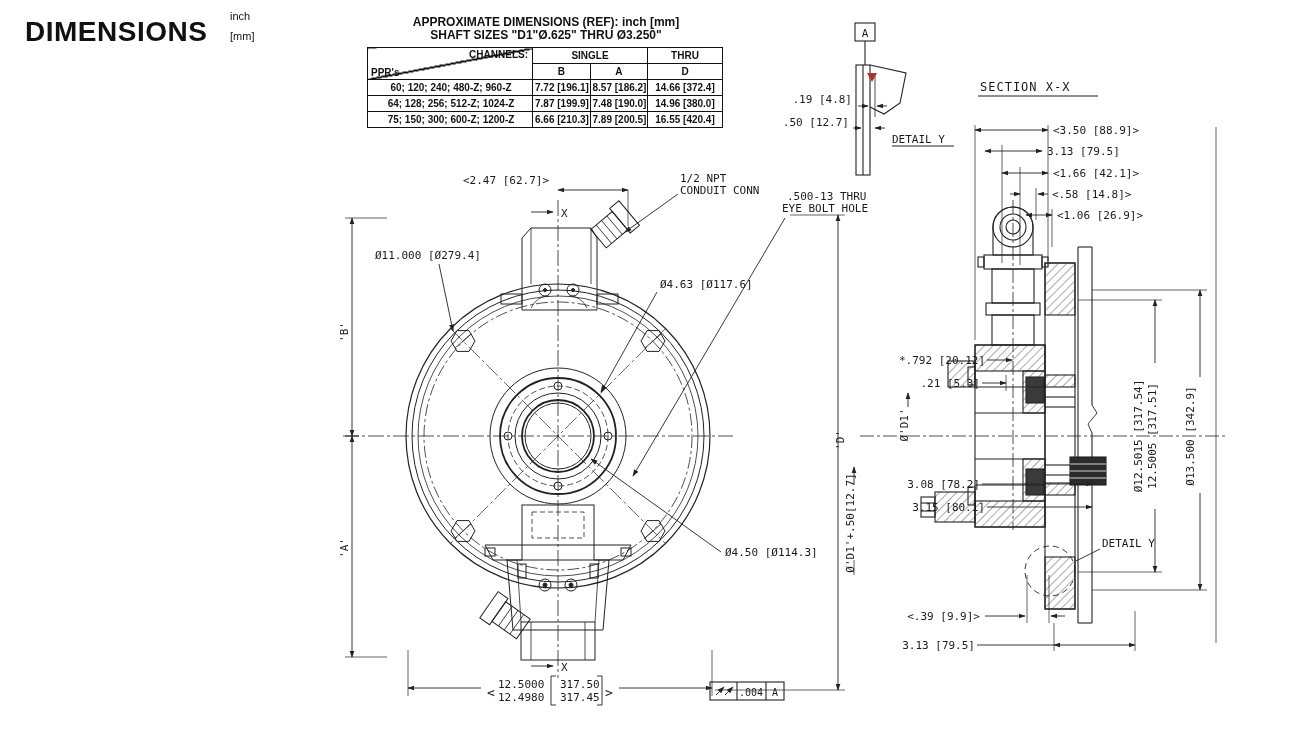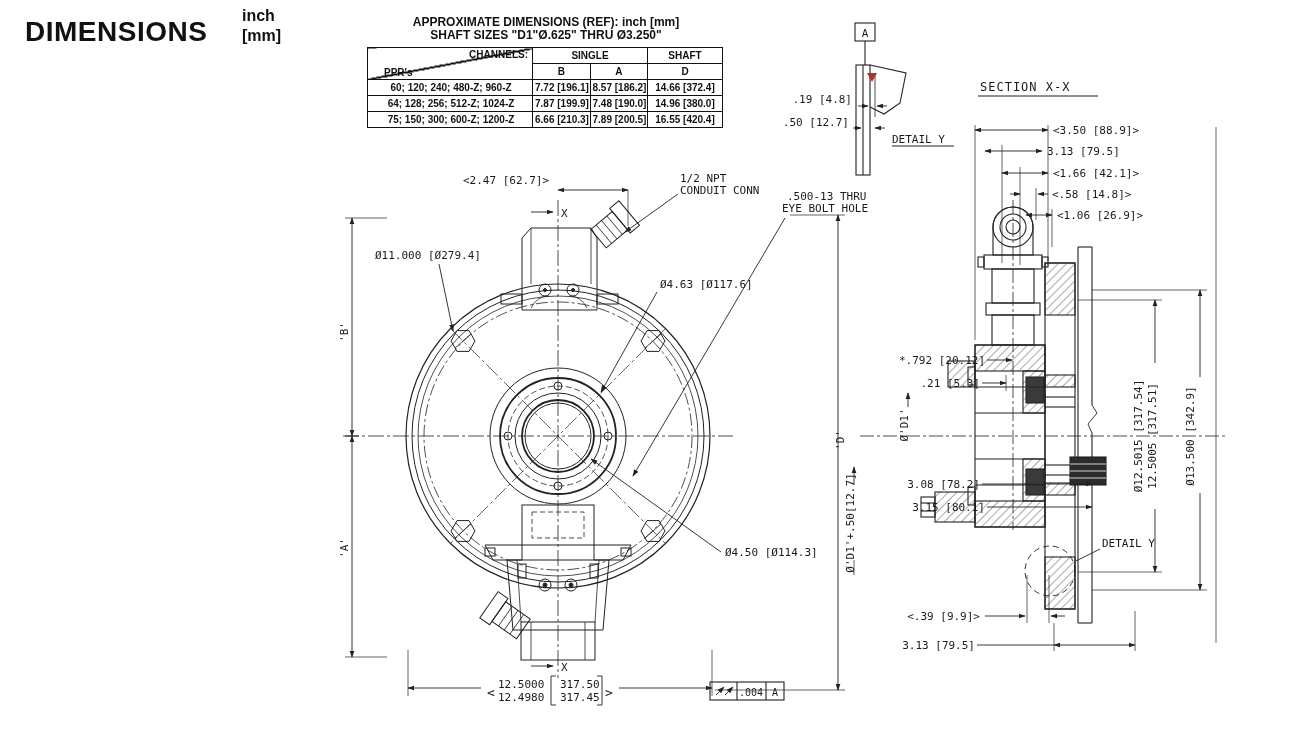--- a/index.html
+++ b/index.html
@@ -1,28 +1,28 @@
 <!DOCTYPE html>
 <html><head>
 <meta charset="utf-8">
 <style>
   html,body{margin:0;padding:0;background:#fff;}
   .page{position:relative;width:1229px;height:729px;background:#fff;overflow:hidden;
         font-family:"Liberation Sans",sans-serif;color:#111;}
   .title{position:absolute;left:25px;top:16px;font-size:28px;font-weight:800;letter-spacing:.5px;}
-  .units{position:absolute;left:242px;top:6px;font-size:16px;font-weight:700;line-height:20px;}
+  .units{position:absolute;left:230px;top:6px;font-size:11px;font-weight:400;line-height:20px;}
   .spec{position:absolute;left:367px;top:16px;width:358px;}
   .spec .note{text-align:center;font-size:12px;font-weight:700;line-height:13px;}
   table.dims{border-collapse:collapse;margin-top:5px;table-layout:fixed;width:356px;
              font-size:10px;font-weight:700;}
   table.dims td{border:1.6px solid #111;height:15px;text-align:center;padding:0 2px;overflow:hidden;white-space:nowrap;}
   td.diag{position:relative;width:160px;
      background:linear-gradient(to bottom right,transparent calc(50% - 1px),#111 calc(50% - 1px),#111 calc(50% + 1px),transparent calc(50% + 1px));}
   td.diag .tr{position:absolute;top:1px;right:4px;}
-  td.diag .bl{position:absolute;bottom:1px;left:16px;margin-top:40px;}
+  td.diag .bl{position:absolute;bottom:1px;left:3px;margin-top:40px;}
   td.ppr{text-align:right;padding-left:4px !important;}
   svg text{font-family:"DejaVu Sans Mono",monospace;font-size:11px;fill:#1a1a1a;}
   svg .big{font-size:13px;}
   svg .ttl{font-size:12px;letter-spacing:1px;}
   .fv{position:absolute;left:335px;top:160px;}
   .sv{position:absolute;left:780px;top:15px;}
 </style>
 </head>
 <body>
 <div class="page">
@@ -37,21 +37,21 @@
   <div class="note">APPROXIMATE DIMENSIONS (REF): inch [mm]</div>
   <div class="note">SHAFT SIZES "D1"Ø.625" THRU Ø3.250"</div>
   <table class="dims">
     <tbody>
           <tr>
       <td class="diag" rowspan="2">
         <span class="tr">CHANNELS:</span>
         <span class="bl">PPR's</span>
       </td>
       <td colspan="2">SINGLE</td>
-      <td style="width:70px">SHAFT</td>
+      <td style="width:70px">THRU</td>
     </tr>
     <tr>
       <td style="width:64px">B</td>
       <td style="width:58px">A</td>
       <td>D</td>
     </tr>
     <tr>
       <td class="ppr">60; 120; 240; 480-Z; 960-Z</td>
       <td>7.72 [196.1]</td>
       <td>8.57 [186.2]</td>

